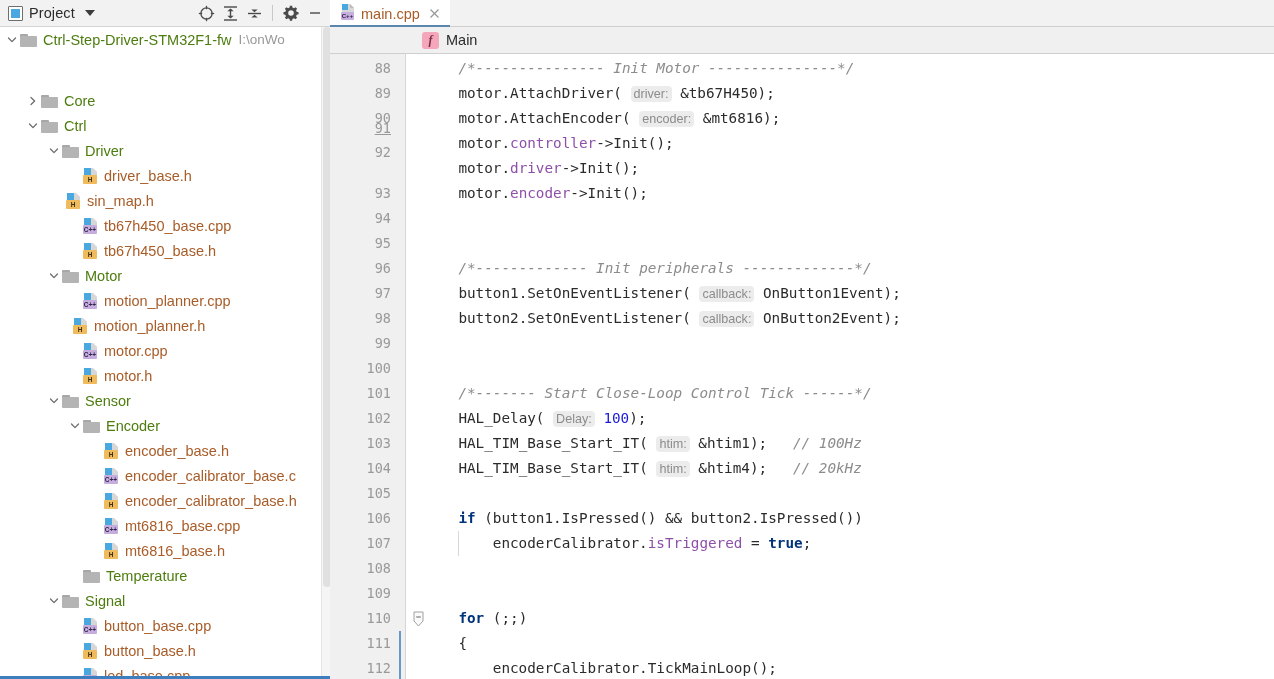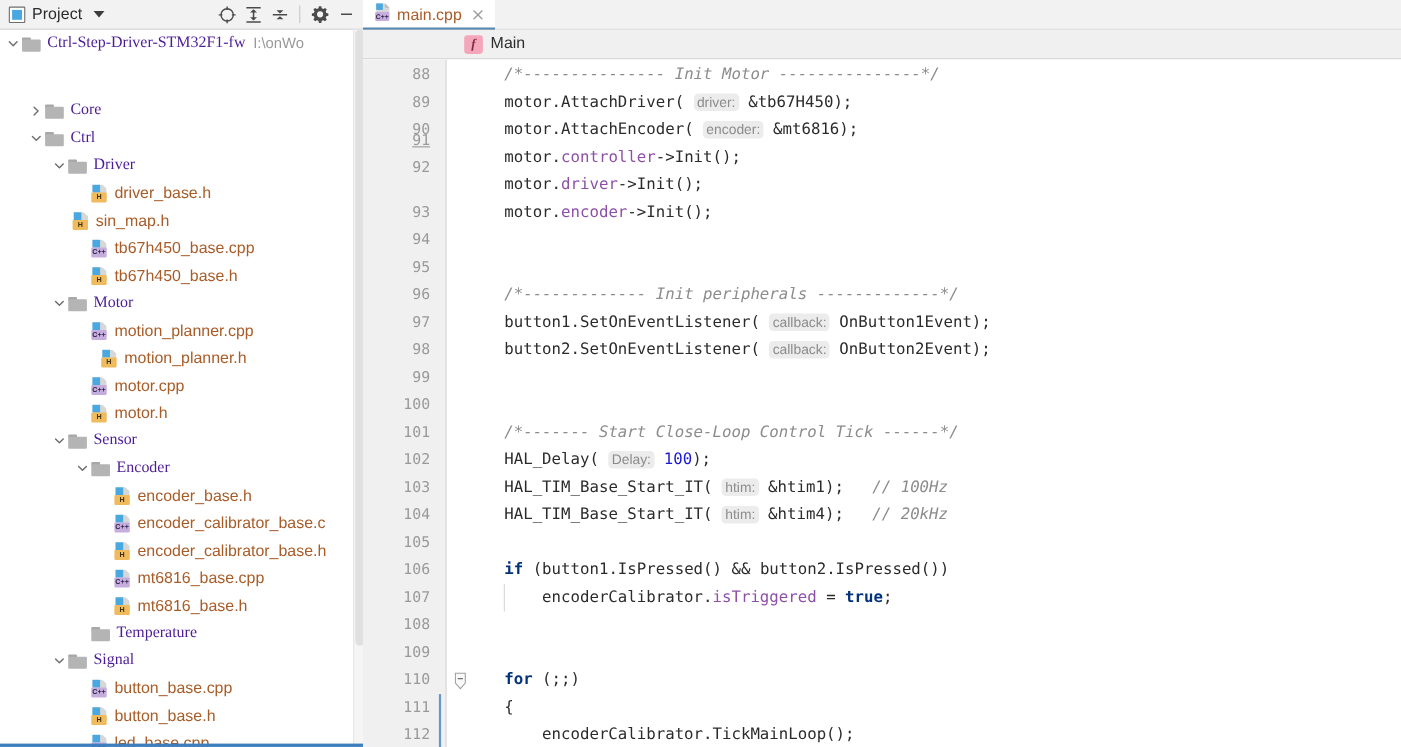--- a/index.html
+++ b/index.html
@@ -150,21 +150,21 @@
     text-align: center;
     font-family: "Liberation Sans", sans-serif;
     font-weight: bold;
     color: #3d3017;
   }
   .badge.h   { background: #f0bb5c; }
   .badge.cpp { background: #c5aede; color: #32234a; }
 
   .fname-h   { color: #a85c28; }
   .fname-cpp { color: #a85c28; }
-  .label-folder { color: #4c1d95; font-family: Liberation Serif, serif; }
+  .label-folder { color: #4d7c0f; }
   .path-sub { color: #999999; font-size: 13.5px; margin-left: 7px; }
 
   #panel-scrollbar {
     position: absolute;
     right: 0; top: 27px;
     width: 9px;
     height: 652px;
     background: #f5f5f5;
     border-left: 1px solid #e6e6e6;
   }
@@ -471,21 +471,21 @@
         </div>
         <div class="node" style="padding-left: 67px;">
           <span class="arrow"></span>
           <span class="file-ico">
             <span class="sheet"></span>
             <span class="sq"></span>
             <span class="badge cpp">C++</span>
           </span>
           <span class="fname-cpp">motion_planner.cpp</span>
         </div>
-        <div class="node" style="padding-left: 76px;">
+        <div class="node" style="padding-left: 57px;">
           <span class="arrow"></span>
           <span class="file-ico">
             <span class="sheet"></span>
             <span class="sq"></span>
             <span class="badge h">H</span>
           </span>
           <span class="fname-h">motion_planner.h</span>
         </div>
         <div class="node" style="padding-left: 67px;">
           <span class="arrow"></span>

